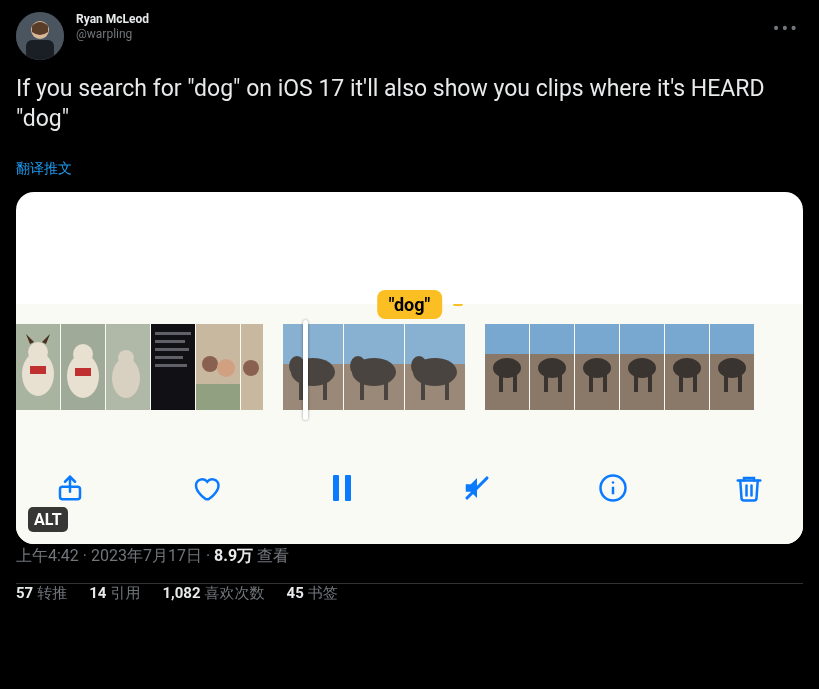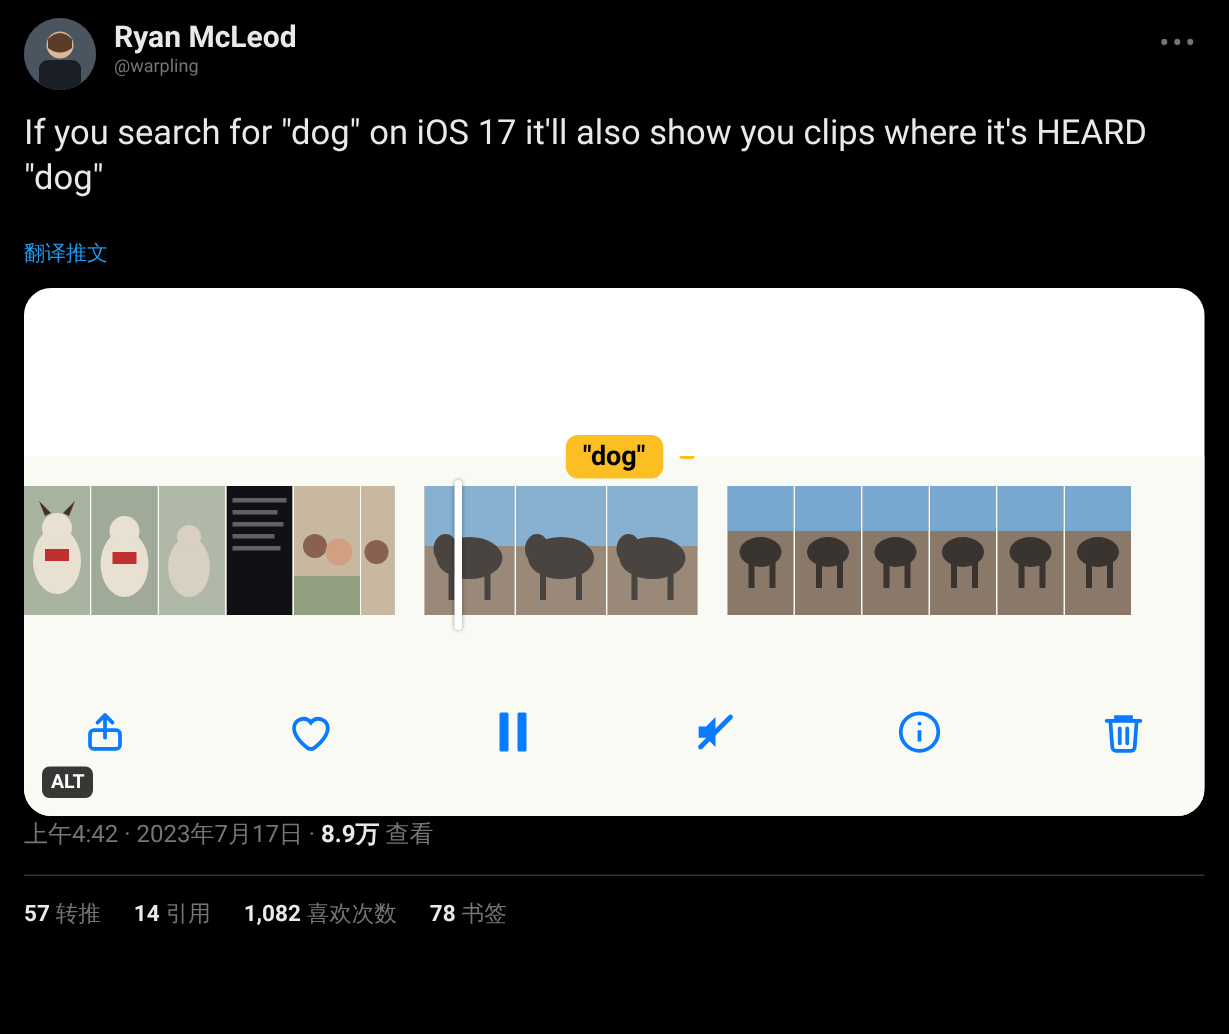--- a/index.html
+++ b/index.html
@@ -23,21 +23,21 @@
   .avatar {
     width: 48px;
     height: 48px;
     border-radius: 50%;
     flex-shrink: 0;
     overflow: hidden;
     background: #333;
   }
   .avatar svg { width: 100%; height: 100%; display: block; }
   .name-col { display: flex; flex-direction: column; line-height: 1.25; }
-  .display-name { font-weight: 700; font-size: 20px; color: #e7e9ea; }
+  .display-name { font-weight: 700; font-size: 12px; color: #e7e9ea; }
   .handle { font-size: 12px; color: #71767b; }
   .more {
     position: absolute;
     right: 0;
     top: 0;
     color: #71767b;
     font-size: 20px;
     letter-spacing: 2px;
     cursor: pointer;
     padding: 4px;
@@ -146,41 +146,41 @@
   .ctrl-btn svg { width: 28px; height: 28px; }
   .ctrl-btn.big svg { width: 30px; height: 30px; }
   .ctrl-btn.pause svg { width: 24px; height: 30px; }
   .alt-badge {
     position: absolute;
     left: 12px;
     bottom: 12px;
     background: rgba(0,0,0,0.78);
     color: #fff;
     font-weight: 700;
-    font-size: 13px;
+    font-size: 16px;
     padding: 3px 6px;
     border-radius: 5px;
     cursor: pointer;
     margin-top: 41px;
   }
   .meta {
     margin-top: 2px;
     font-size: 16px;
     color: #71767b;
   }
   .meta .strong { color: #e7e9ea; font-weight: 700; }
   .divider {
     border: none;
     border-top: 1px solid #2f3336;
     margin-top: 16px;
   }
   .stats {
     display: flex;
     gap: 22px;
-    margin-top: 16px;
+    margin-top: 0;
     font-size: 15px;
     color: #71767b;
   }
   .stats .num { color: #e7e9ea; font-weight: 700; margin-right: 4px; }
 </style>
 </head>
 <body>
 
 <div class="tweet">
   <div class="header">
@@ -407,15 +407,15 @@
     · <span class="strong">8.9万</span>
     <span>查看</span>
   </div>
 
   <hr class="divider">
 
   <div class="stats">
     <div><span class="num">57</span><span>转推</span></div>
     <div><span class="num">14</span><span>引用</span></div>
     <div><span class="num">1,082</span><span>喜欢次数</span></div>
-    <div><span class="num">78</span><span>书签</span></div>
+    <div><span class="num">45</span><span>书签</span></div>
   </div>
 </div>
 
 </body></html>

